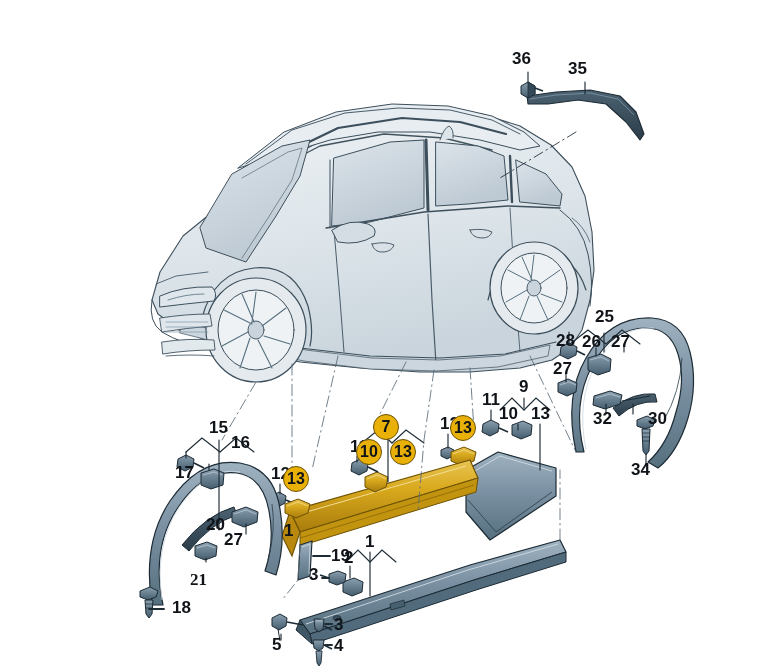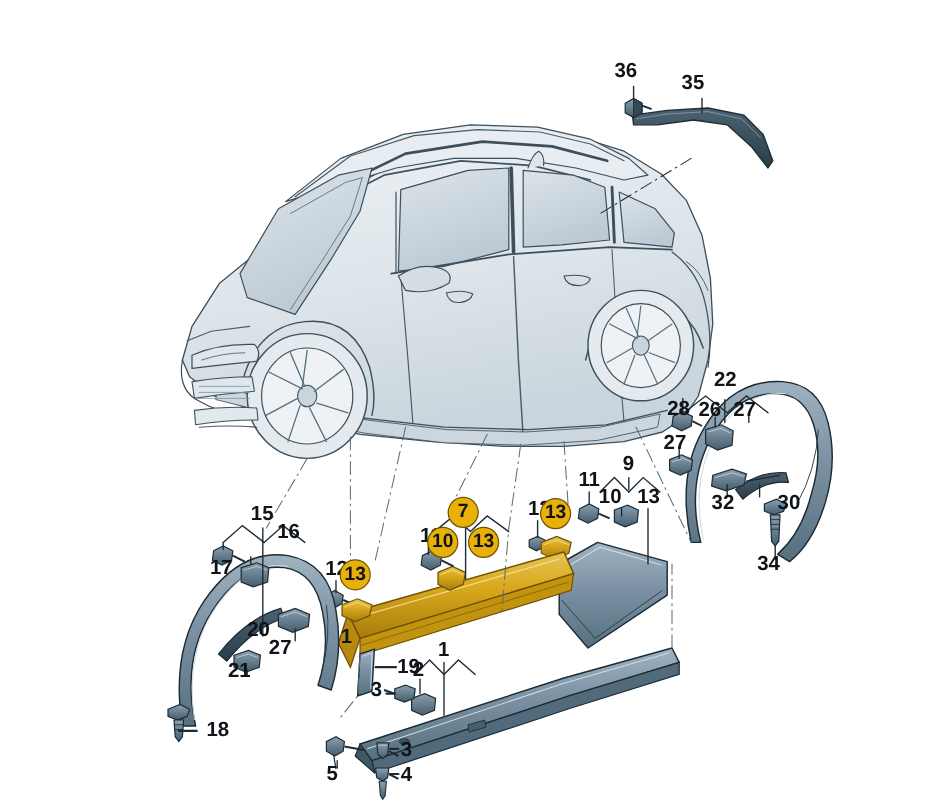--- a/index.html
+++ b/index.html
@@ -422,21 +422,21 @@
       <path d="M530,356 L576,452"></path>
       <path d="M256,382 L222,440"></path>
       <path d="M300,545 L298,580 L282,600"></path>
       <path d="M560,540 L560,470"></path>
     </g>
   </svg>
 
   <div>
     <div class="num" style="left:512px;top:50px;">36</div>
     <div class="num" style="left:568px;top:60px;">35</div>
-    <div class="num" style="left:595px;top:308px;">22</div>
+    <div class="num" style="left:595px;top:308px;">25</div>
     <div class="num" style="left:556px;top:332px;">28</div>
     <div class="num" style="left:582px;top:333px;">26</div>
     <div class="num" style="left:611px;top:333px;">27</div>
     <div class="num" style="left:553px;top:360px;">27</div>
     <div class="num" style="left:593px;top:410px;">32</div>
     <div class="num" style="left:620px;top:410px;margin-left:28px;">30</div>
     <div class="num" style="left:631px;top:461px;">34</div>
 
     <div class="num" style="left:519px;top:378px;">9</div>
     <div class="num" style="left:499px;top:405px;">10</div>
@@ -445,21 +445,21 @@
     <div class="num" style="left:440px;top:415px;">12</div>
 
     <div class="num" style="left:350px;top:438px;">11</div>
     <div class="num" style="left:271px;top:465px;">12</div>
 
     <div class="num" style="left:209px;top:419px;">15</div>
     <div class="num" style="left:175px;top:432px;margin-top:32px;">17</div>
     <div class="num" style="left:198px;top:434px;margin-left:33px;">16</div>
     <div class="num" style="left:206px;top:516px;">20</div>
     <div class="num" style="left:224px;top:531px;">27</div>
-    <div class="num" style="left:190px;top:550px;">21</div>
+    <div class="num" style="left:190px;top:571px;font-family:Liberation Serif, serif;">21</div>
     <div class="num" style="left:172px;top:599px;">18</div>
 
     <div class="num" style="left:331px;top:547px;">19</div>
     <div class="num" style="left:365px;top:533px;">1</div>
     <div class="num" style="left:344px;top:549px;">2</div>
     <div class="num" style="left:309px;top:566px;">3</div>
     <div class="num" style="left:334px;top:616px;">3</div>
     <div class="num" style="left:334px;top:637px;">4</div>
     <div class="num" style="left:272px;top:636px;">5</div>
     <div class="num" style="left:284px;top:522px;">1</div>

